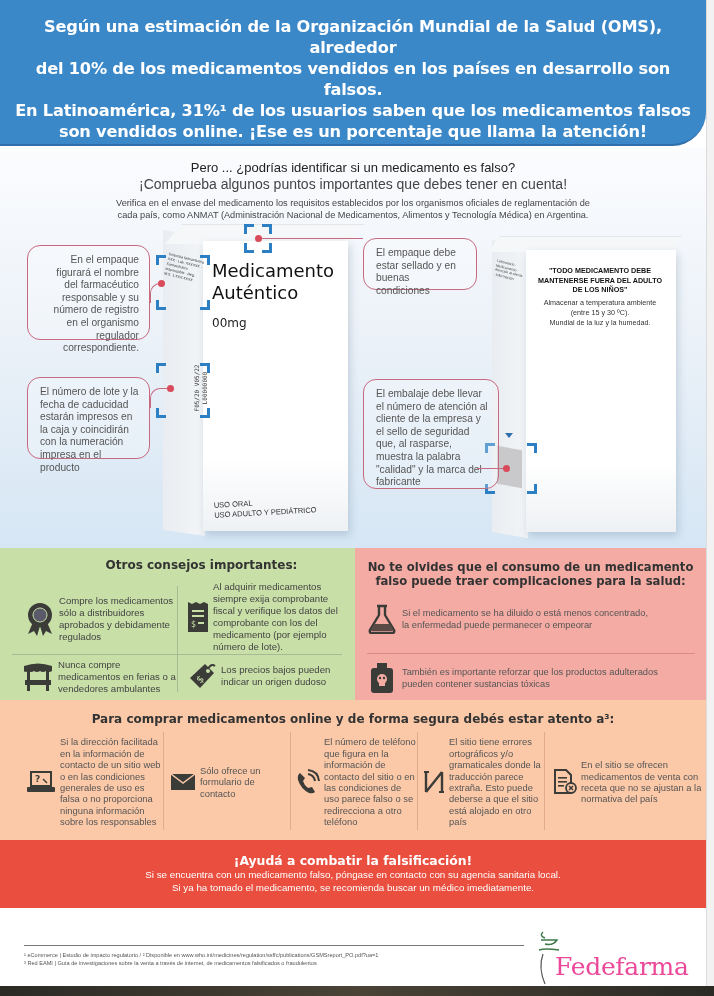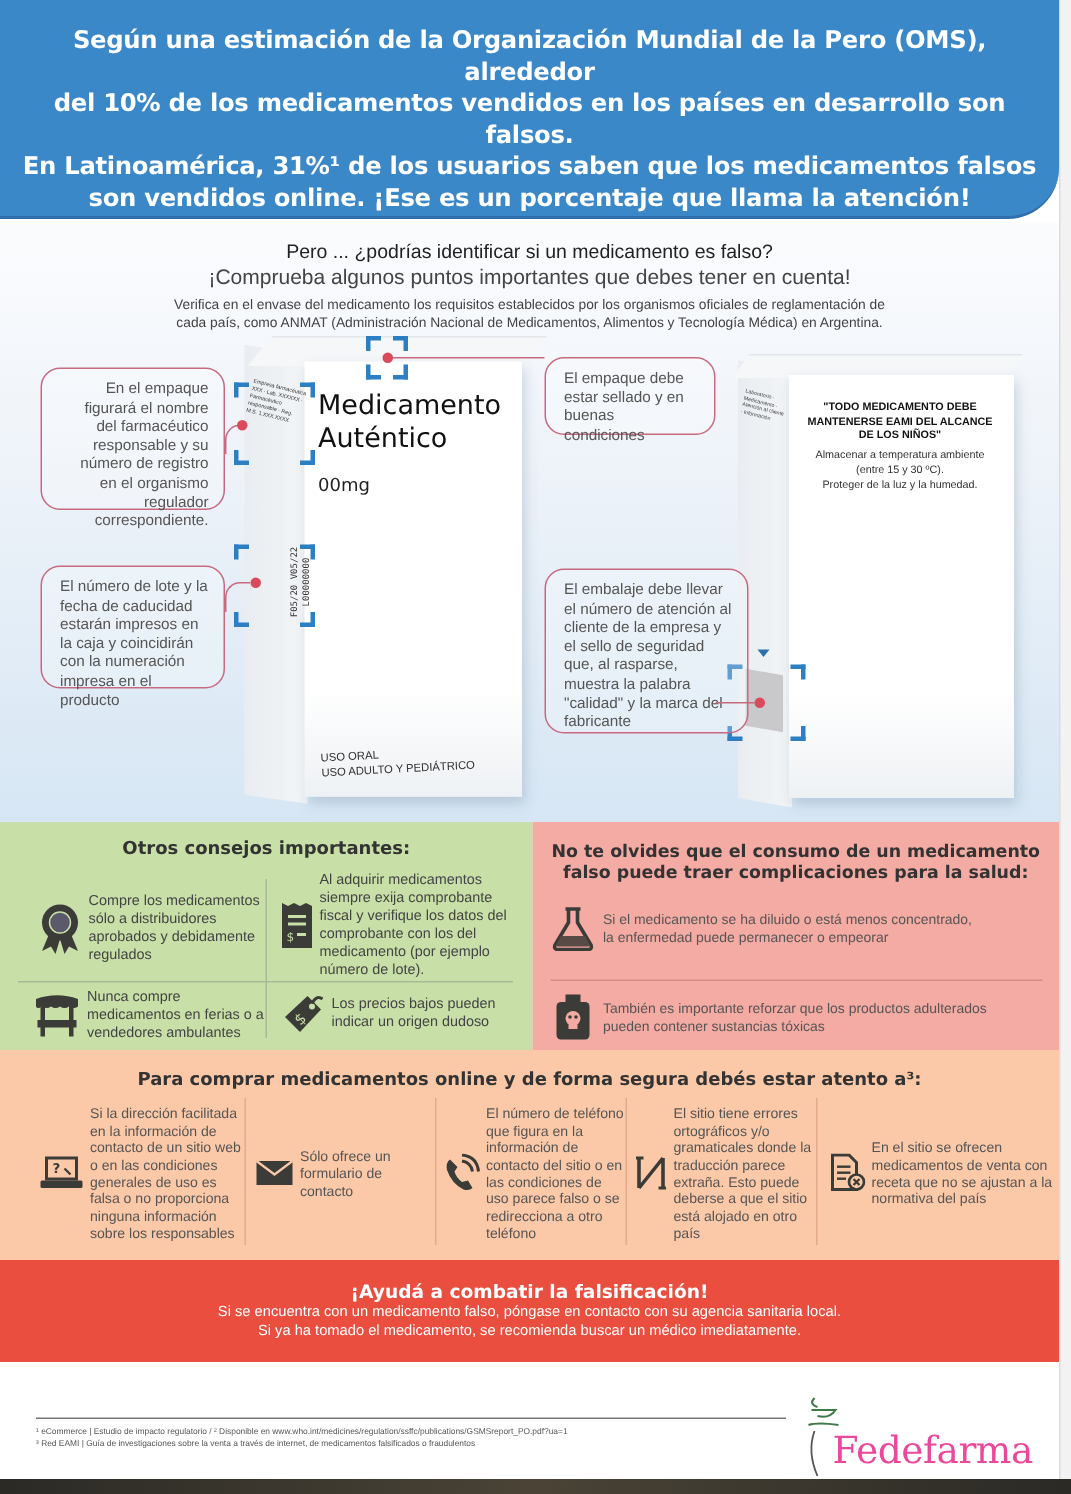--- a/index.html
+++ b/index.html
@@ -38,21 +38,21 @@
   .box2-warn { position: absolute; left: 530px; top: 266px; width: 140px; text-align: center; font-size: 7.2px; line-height: 9.5px; color: #111; font-weight: bold; }
   .box2-store { position: absolute; left: 530px; top: 298px; width: 140px; text-align: center; font-size: 7.2px; line-height: 10px; color: #333; }
   .box2-sidetxt { position: absolute; left: 495px; top: 262px; width: 30px; font-size: 3.5px; line-height: 4.5px; color: #444; transform: rotate(14deg); }
   .seal { position: absolute; left: 497px; top: 448px; width: 25px; height: 38px; background: #c9c9cc; transform: skewY(10deg); }
   .arrow-down { position: absolute; left: 505px; top: 433px; width: 0; height: 0; border-left: 4px solid transparent; border-right: 4px solid transparent; border-top: 5px solid #2f6fab; }
 
   .bracket { position: absolute; width: 10px; height: 10px; border-color: #2d7fc4; border-style: solid; border-width: 0; }
 
   
   .tips { position: absolute; left: 0; top: 548px; width: 355px; height: 152px; background: #c8dfa7; }
-  .tips-title { position: absolute; top: 10px; width: 355px; text-align: center; font-family: "DejaVu Sans", sans-serif; font-weight: bold; font-size: 12px; color: #333; }
+  .tips-title { position: absolute; top: 10px; width: 355px; text-align: center; font-family: "DejaVu Sans", sans-serif; font-weight: bold; font-size: 12px; color: #333; margin-left: 24px; }
   .tip { position: absolute; display: flex; align-items: center; font-size: 9.6px; line-height: 12px; color: #444; }
   .tip svg { flex: 0 0 auto; margin-right: 4px; }
   .vdiv { position: absolute; width: 1px; background: #a8b996; }
   .hdiv { position: absolute; height: 1px; background: #a8b996; }
 
   
   .warns { position: absolute; left: 355px; top: 548px; width: 351px; height: 152px; background: #f3aba3; padding-left: 48px; }
   .warns-title { position: absolute; top: 12px; left: 0; width: 351px; text-align: center; font-family: "DejaVu Sans", sans-serif; font-weight: bold; font-size: 11.6px; line-height: 14px; color: #333; }
   .warn { position: absolute; display: flex; align-items: center; font-size: 9.3px; line-height: 12px; color: #555; }
   .warn svg { flex: 0 0 auto; margin-right: 6px; }
@@ -76,21 +76,21 @@
   .logo-mark { position: absolute; left: 533px; top: 930px; }
   .bottom-strip { position: absolute; left: 0; top: 986px; width: 714px; height: 10px; background: linear-gradient(90deg, #2b2a25, #4a4336, #2b2a25); }
 </style>
 </head>
 <body>
 
 <div class="page">
 
   <div class="hero">
     <div class="hero-title">
-      <div>Según una estimación de la Organización Mundial de la Pero (OMS), alrededor</div>
+      <div>Según una estimación de la Organización Mundial de la Salud (OMS), alrededor</div>
       <div>del 10% de los medicamentos vendidos en los países en desarrollo son falsos.</div>
       <div>En Latinoamérica, 31%¹ de los usuarios saben que los medicamentos falsos</div>
       <div>son vendidos online. ¡Ese es un porcentaje que llama la atención!</div>
     </div>
     <div class="hero-sub">
       <div>Según la definición de la OMS, un medicamento falsificado es aquel que indica su identidad,</div>
       <div>composición u origen de manera deliberadamente fraudulenta².</div>
     </div>
   </div>
 
@@ -119,27 +119,27 @@
   <div class="side-lot">
     <div>F05/20 V05/22</div>
     <div>L00000000</div>
   </div>
 
   <div class="box2-side"></div>
   <div class="box2-top"></div>
   <div class="box2-front"></div>
   <div class="box2-warn">
     <div>"TODO MEDICAMENTO DEBE</div>
-    <div>MANTENERSE EAMI DEL ALCANCE</div>
+    <div>MANTENERSE FUERA DEL ADULTO</div>
     <div>DE LOS NIÑOS"</div>
   </div>
   <div class="box2-store">
     <div>Almacenar a temperatura ambiente</div>
     <div>(entre 15 y 30 ºC).</div>
-    <div>Proteger de la luz y la humedad.</div>
+    <div>Mundial de la luz y la humedad.</div>
   </div>
   <div class="box2-sidetxt">Laboratorio · Medicamento · Atención al cliente · Información</div>
   <div class="arrow-down"></div>
   <div class="seal"></div>
 
   <div class="bracket" style="left:244px;top:224px;border-top-width:3px;border-left-width:3px;"></div>
   <div class="bracket" style="left:262px;top:224px;border-top-width:3px;border-right-width:3px;"></div>
   <div class="bracket" style="left:244px;top:243px;border-bottom-width:3px;border-left-width:3px;"></div>
   <div class="bracket" style="left:262px;top:243px;border-bottom-width:3px;border-right-width:3px;"></div>
 

